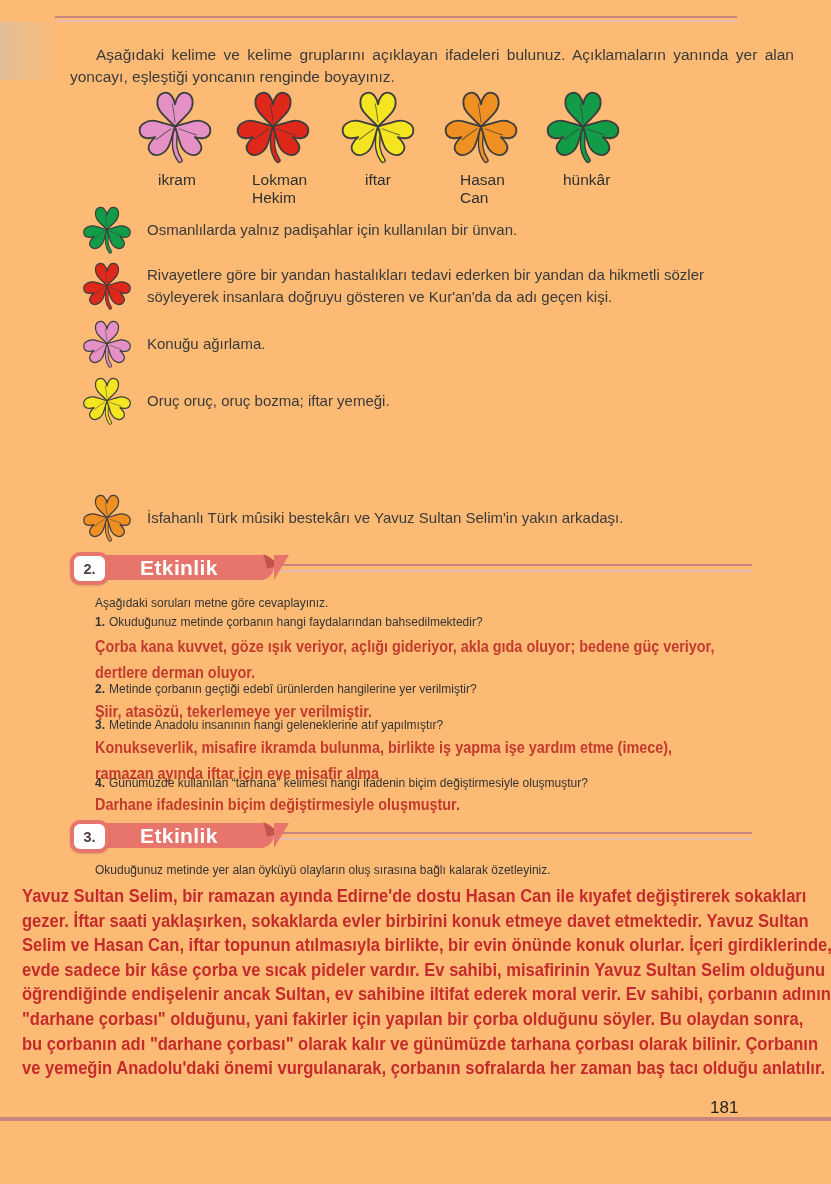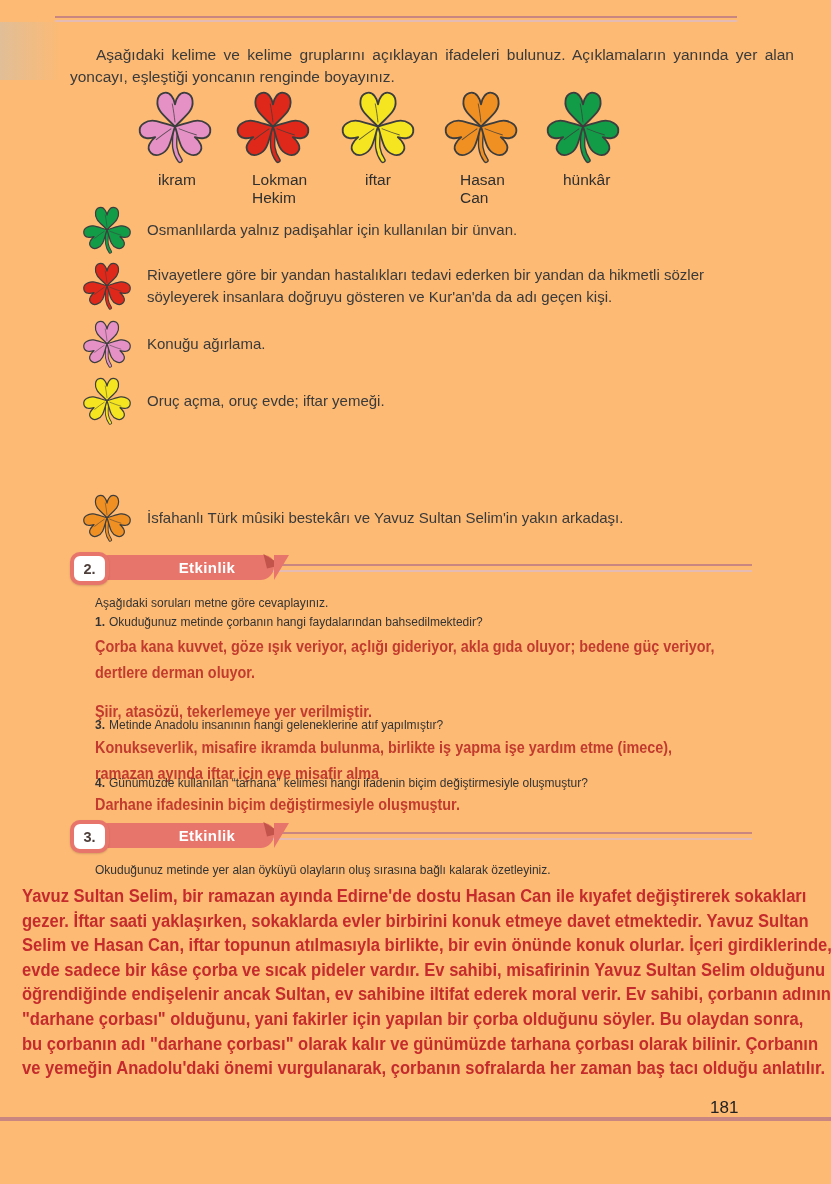--- a/index.html
+++ b/index.html
@@ -35,21 +35,21 @@
   .def-row{position:absolute;left:84px;display:flex;align-items:center;gap:17px;justify-content:space-between;}
   .def-row svg{width:46px;height:54px;flex:0 0 auto;overflow:visible;}
   .def-text{font-size:15px;line-height:22px;max-width:612px;color:var(--ink);}
 
   
   .act-header{position:absolute;left:70px;width:700px;height:36px;}
   .act-rule{position:absolute;left:200px;top:12px;width:482px;height:8px;
     border-top:2.5px solid var(--rule);border-bottom:2.5px solid var(--rule_light);}
   .act-banner{position:absolute;left:26px;top:3px;width:178px;height:25px;z-index:1;
     background:var(--accent);border-radius:13px 10px 14px 13px;
-    color:#fff;font-weight:bold;font-size:15px;line-height:25px;padding-left:44px;letter-spacing:.4px;text-align:center;}
+    color:#fff;font-weight:bold;font-size:21px;line-height:25px;padding-left:44px;letter-spacing:.4px;}
   .act-banner::after{content:"";position:absolute;right:-15px;top:0;width:0;height:0;
     border-top:25px solid var(--accent);border-right:15px solid transparent;}
   .act-banner::before{content:"";position:absolute;right:-6px;top:-3px;width:0;height:0;
     border-bottom:15px solid var(--accent_dark);border-right:15px solid transparent;
     transform:rotate(-14deg);}
   .act-chip{position:absolute;left:0;top:0;width:39px;height:33px;z-index:2;
     background:#fff;border:4px solid var(--accent);border-radius:10px;
     display:flex;align-items:center;justify-content:center;
     font-weight:bold;font-size:14.5px;color:var(--chip_text);
     box-shadow:0 1px 2px rgba(0,0,0,.15);}
@@ -128,21 +128,21 @@
   <div class="def-row" style="top:316px;height:56px">
     <svg viewBox="0 0 100 115" color="#e591c5">
         <use href="#clover"></use>
       </svg>
     <div class="def-text">Konuğu ağırlama.</div>
   </div>
   <div class="def-row" style="top:373px;height:56px">
     <svg viewBox="0 0 100 115" color="#f4e520">
         <use href="#clover"></use>
       </svg>
-    <div class="def-text">Oruç açma, oruç evde; iftar yemeği.</div>
+    <div class="def-text">Oruç oruç, oruç bozma; iftar yemeği.</div>
   </div>
   <div class="def-row" style="top:488px;height:60px">
     <svg viewBox="0 0 100 115" color="#f09023">
         <use href="#clover"></use>
       </svg>
     <div class="def-text">İsfahanlı Türk mûsiki bestekârı ve Yavuz Sultan Selim'in yakın arkadaşı.</div>
   </div>
 
   <div class="act-header" style="top:552px">
     <div class="act-rule"></div>
@@ -153,20 +153,21 @@
   </div>
 
   <p class="qline" style="top:596px">Aşağıdaki soruları metne göre cevaplayınız.</p>
 
   <p class="qline" style="top:615px"><span class="qnum">1.</span><span>Okuduğunuz metinde çorbanın hangi faydalarından bahsedilmektedir?</span></p>
   <div class="answer" style="top:634px">
     <div>Çorba kana kuvvet, göze ışık veriyor, açlığı gideriyor, akla gıda oluyor; bedene güç veriyor,</div>
     <div>dertlere derman oluyor.</div>
   </div>
 
+  <p class="qline" style="top:682px"><span class="qnum">2.</span><span>Metinde çorbanın geçtiği edebî ürünlerden hangilerine yer verilmiştir?</span></p>
   <div class="answer" style="top:699px">
     <div>Şiir, atasözü, tekerlemeye yer verilmiştir.</div>
   </div>
 
   <p class="qline" style="top:718px"><span class="qnum">3.</span><span>Metinde Anadolu insanının hangi geleneklerine atıf yapılmıştır?</span></p>
   <div class="answer" style="top:735px">
     <div>Konukseverlik, misafire ikramda bulunma, birlikte iş yapma işe yardım etme (imece),</div>
     <div>ramazan ayında iftar için eve misafir alma</div>
   </div>
 

